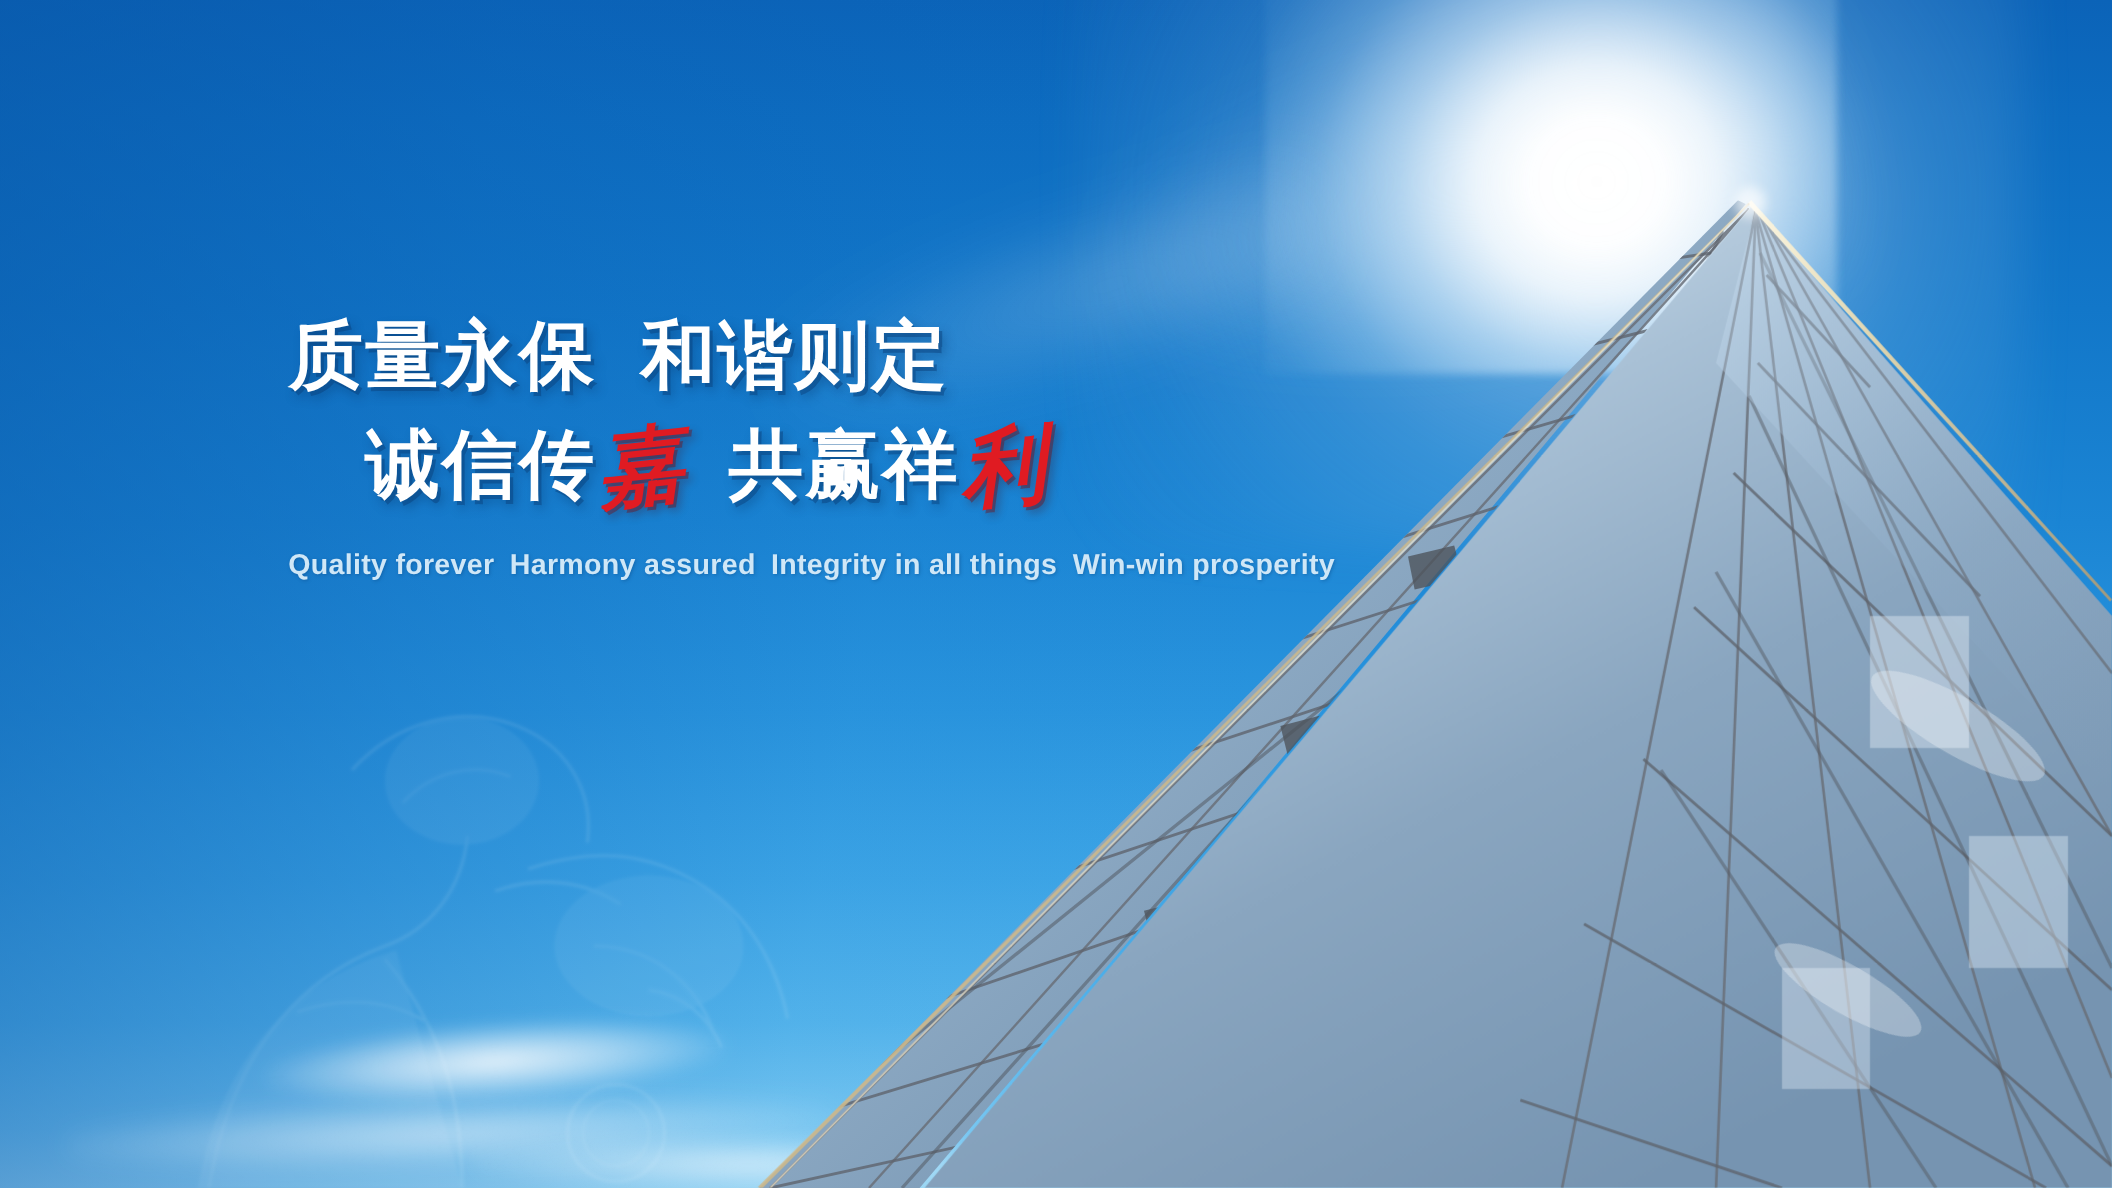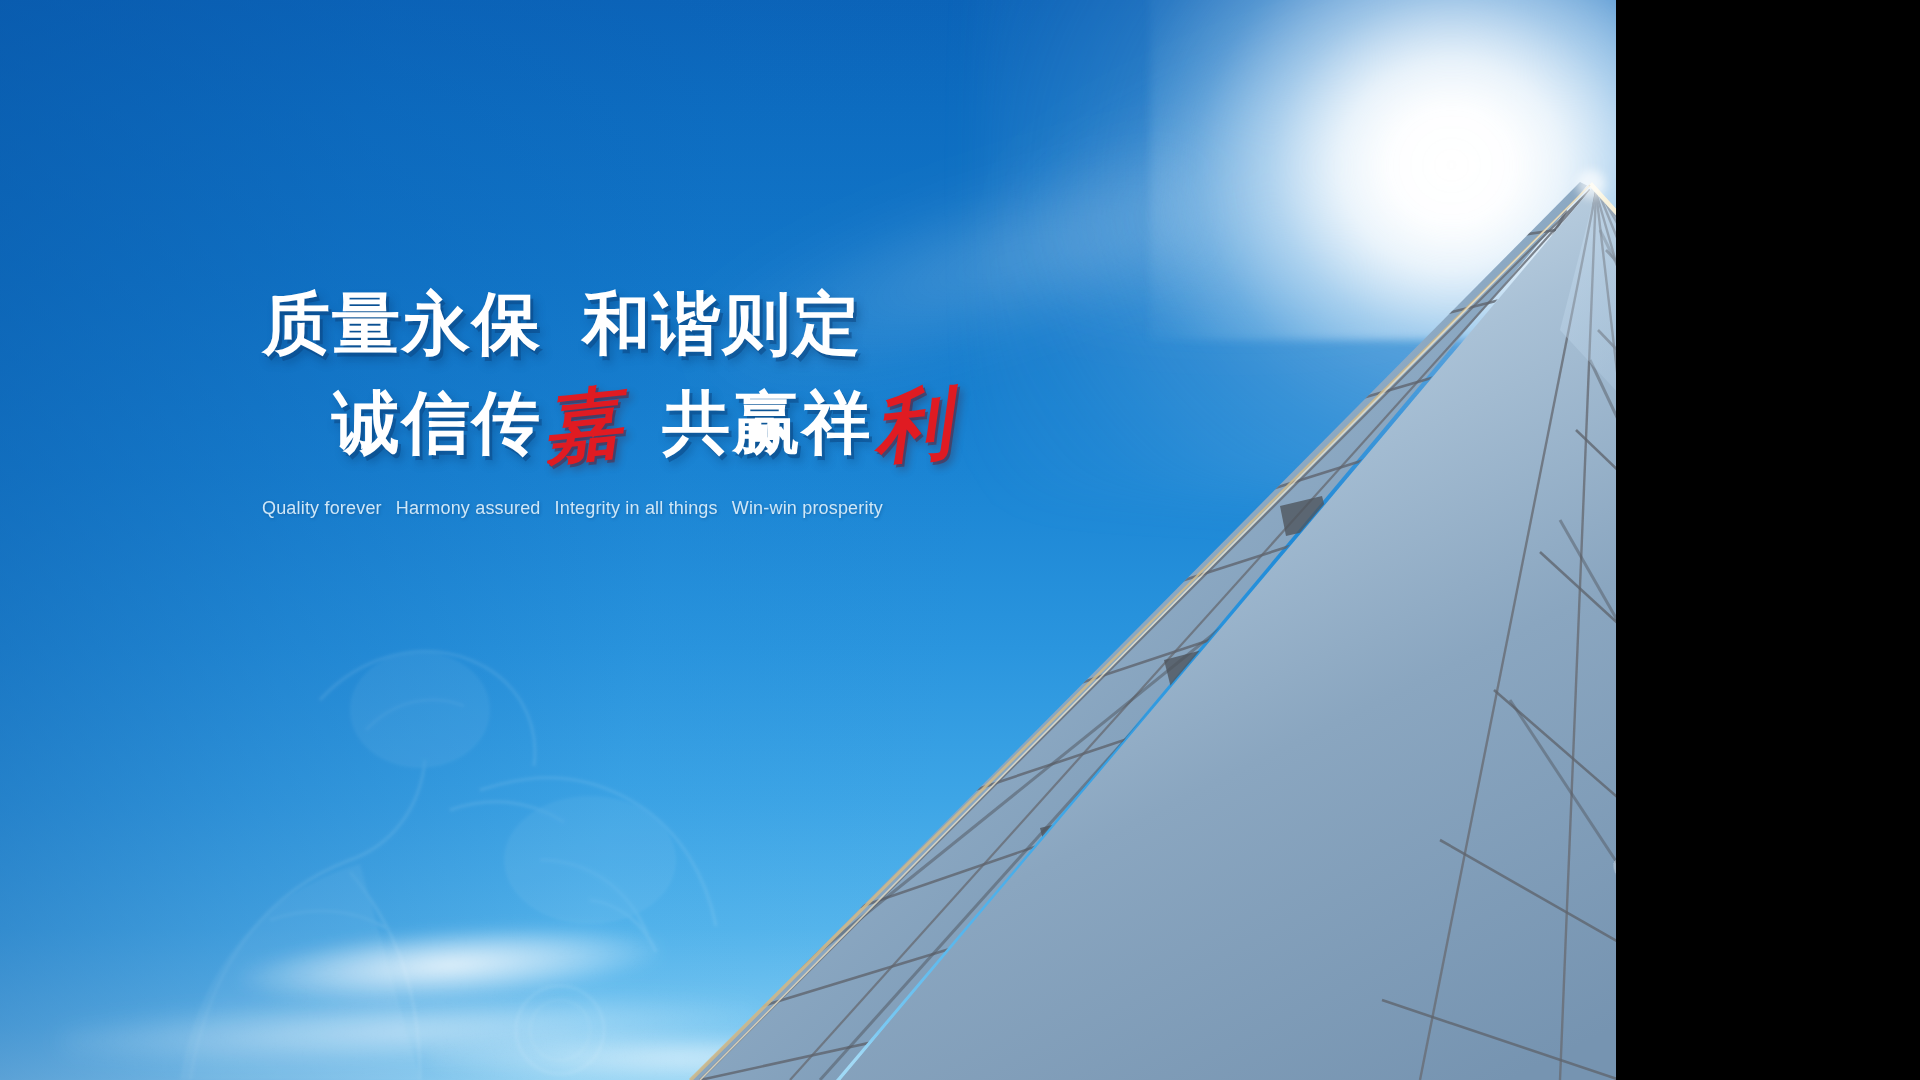--- a/index.html
+++ b/index.html
@@ -2,21 +2,21 @@
 <html><head>
 <meta charset="utf-8">
 <style>
   html, body {
     margin: 0;
     padding: 0;
     background: #000;
   }
   #banner {
     position: relative;
-    width: 1616px;
+    width: 1920px;
     height: 1080px;
     overflow: hidden;
     font-family: "Liberation Sans", sans-serif;
   }
 
   
   .sky {
     position: absolute;
     inset: 0;
     background: linear-gradient(180deg,
@@ -190,22 +190,22 @@
     display: inline-block;
     transform: rotate(-6deg) translateY(6px);
     text-shadow:
       2px 3px 0 rgba(120,10,14,0.40),
       4px 6px 9px rgba(70,6,10,0.30);
   }
   .tagline {
     margin-top: 40px;
     padding-left: 262px;
     font-family: "Liberation Sans", sans-serif;
-    font-size: 18px;
-    font-weight: normal;
+    font-size: 26px;
+    font-weight: bold;
     color: #cfe7f7;
     letter-spacing: 0.01em;
     white-space: nowrap;
     text-shadow: 1px 1px 3px rgba(10,60,115,0.35);
   }
   .tagline .sep { display: inline-block; width: 14px; }
 </style>
 </head>
 <body>
 

